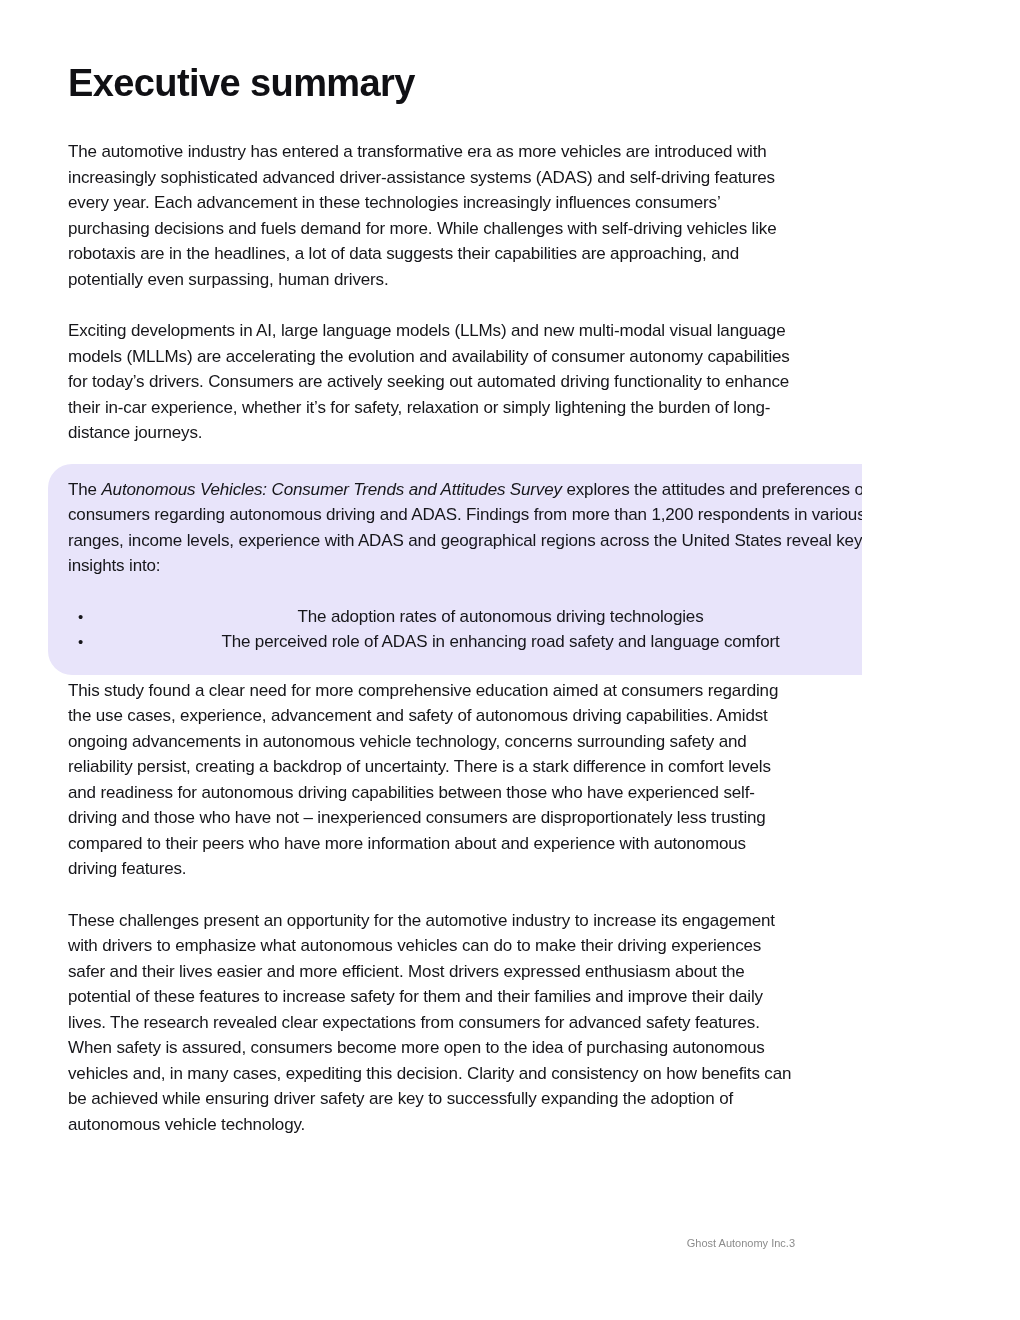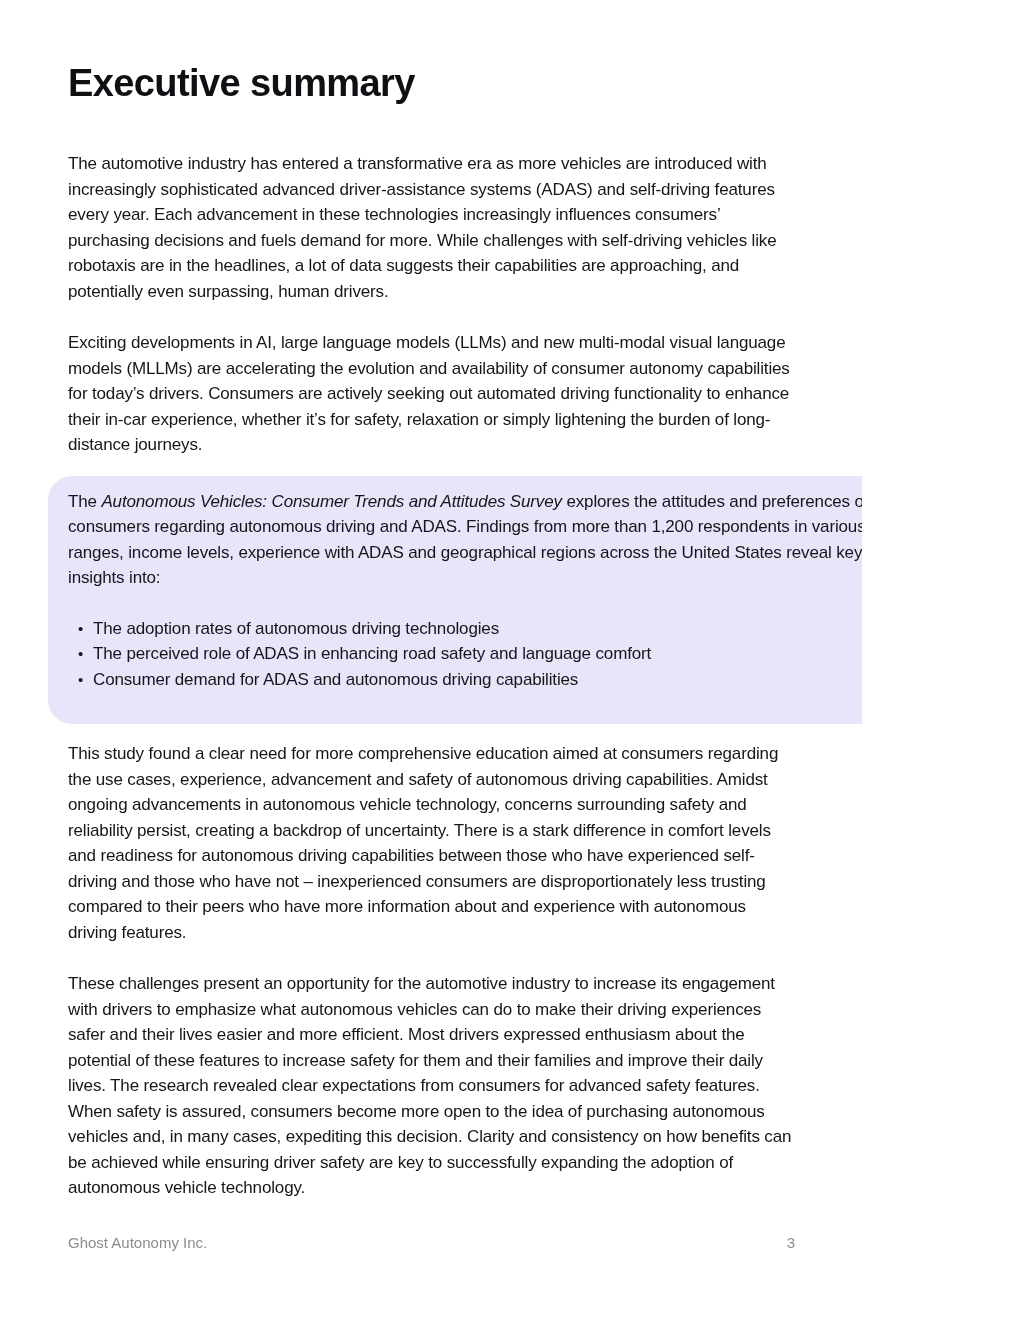--- a/index.html
+++ b/index.html
@@ -34,65 +34,66 @@
     letter-spacing: -0.6px;
     color: #101014;
   }
   p.body-para {
     margin: 26px 0 0 0;
     font-size: 17px;
     line-height: 25.5px;
     letter-spacing: -0.15px;
     max-width: 872px;
   }
-  p.first-para { margin-top: 47px; }
+  p.first-para { margin-top: 35px; }
   .callout {
     background: var(--callout-bg);
     border-radius: 24px;
     margin: 18px 0 0 -20px;
     padding: 13px 24px 16px 20px;
     width: 897px;
   }
   .callout-intro {
     margin: 0;
     font-size: 17px;
     line-height: 25.5px;
     letter-spacing: -0.15px;
   }
   .callout-intro .italic { font-style: italic; }
   ul.bullet-list {
     list-style: none;
-    margin: 25px 0 16px 0;
+    margin: 25px 0 4px 0;
     padding: 0;
+    text-align: center;
   }
   ul.bullet-list li {
     position: relative;
     padding-left: 25px;
     font-size: 17px;
     line-height: 25.5px;
     letter-spacing: -0.15px;
     max-width: 840px;
   }
   ul.bullet-list li::before {
     content: "\2022";
     position: absolute;
     left: 10px;
     top: 0;
     font-size: 15px;
   }
-  p.after-callout { margin-top: 17px; }
+  p.after-callout { margin-top: 3px; }
   .footer {
     position: absolute;
     left: 68px;
     right: 67px;
     top: 1234px;
     display: flex;
-    justify-content: space-between;
+    justify-content: flex-end;
     align-items: baseline;
-    font-size: 15px;
+    font-size: 11px;
     line-height: 18px;
     color: var(--footer-color);
     letter-spacing: 0;
   }
 </style>
 </head>
 <body>
 
 <div class="page">
   <div class="content">
@@ -101,21 +102,20 @@
 
     <p class="body-para first-para">The automotive industry has entered a transformative era as more vehicles are introduced with increasingly sophisticated advanced driver-assistance systems (ADAS) and self-driving features every year. Each advancement in these technologies increasingly influences consumers’ purchasing decisions and fuels demand for more. While challenges with self-driving vehicles like robotaxis are in the headlines, a lot of data suggests their capabilities are approaching, and potentially even surpassing, human drivers.</p>
 
     <p class="body-para">Exciting developments in AI, large language models (LLMs) and new multi-modal visual language models (MLLMs) are accelerating the evolution and availability of consumer autonomy capabilities for today’s drivers. Consumers are actively seeking out automated driving functionality to enhance their in-car experience, whether it’s for safety, relaxation or simply lightening the burden of long-distance journeys.</p>
 
     <div class="callout">
       <p class="callout-intro"><span>The </span><span class="italic">Autonomous Vehicles: Consumer Trends and Attitudes Survey</span><span> explores the attitudes and preferences of consumers regarding autonomous driving and ADAS. Findings from more than 1,200 respondents in various age ranges, income levels, experience with ADAS and geographical regions across the United States reveal key insights into:</span></p>
       <ul class="bullet-list">
         <li>The adoption rates of autonomous driving technologies</li>
         <li>The perceived role of ADAS in enhancing road safety and language comfort</li>
-        <li>Consumer demand for ADAS and autonomous driving capabilities</li>
       </ul>
     </div>
 
     <p class="body-para after-callout">This study found a clear need for more comprehensive education aimed at consumers regarding the use cases, experience, advancement and safety of autonomous driving capabilities. Amidst ongoing advancements in autonomous vehicle technology, concerns surrounding safety and reliability persist, creating a backdrop of uncertainty. There is a stark difference in comfort levels and readiness for autonomous driving capabilities between those who have experienced self-driving and those who have not – inexperienced consumers are disproportionately less trusting compared to their peers who have more information about and experience with autonomous driving features.</p>
 
     <p class="body-para">These challenges present an opportunity for the automotive industry to increase its engagement with drivers to emphasize what autonomous vehicles can do to make their driving experiences safer and their lives easier and more efficient. Most drivers expressed enthusiasm about the potential of these features to increase safety for them and their families and improve their daily lives. The research revealed clear expectations from consumers for advanced safety features. When safety is assured, consumers become more open to the idea of purchasing autonomous vehicles and, in many cases, expediting this decision. Clarity and consistency on how benefits can be achieved while ensuring driver safety are key to successfully expanding the adoption of autonomous vehicle technology.</p>
 
   </div>
 
   <div class="footer">

